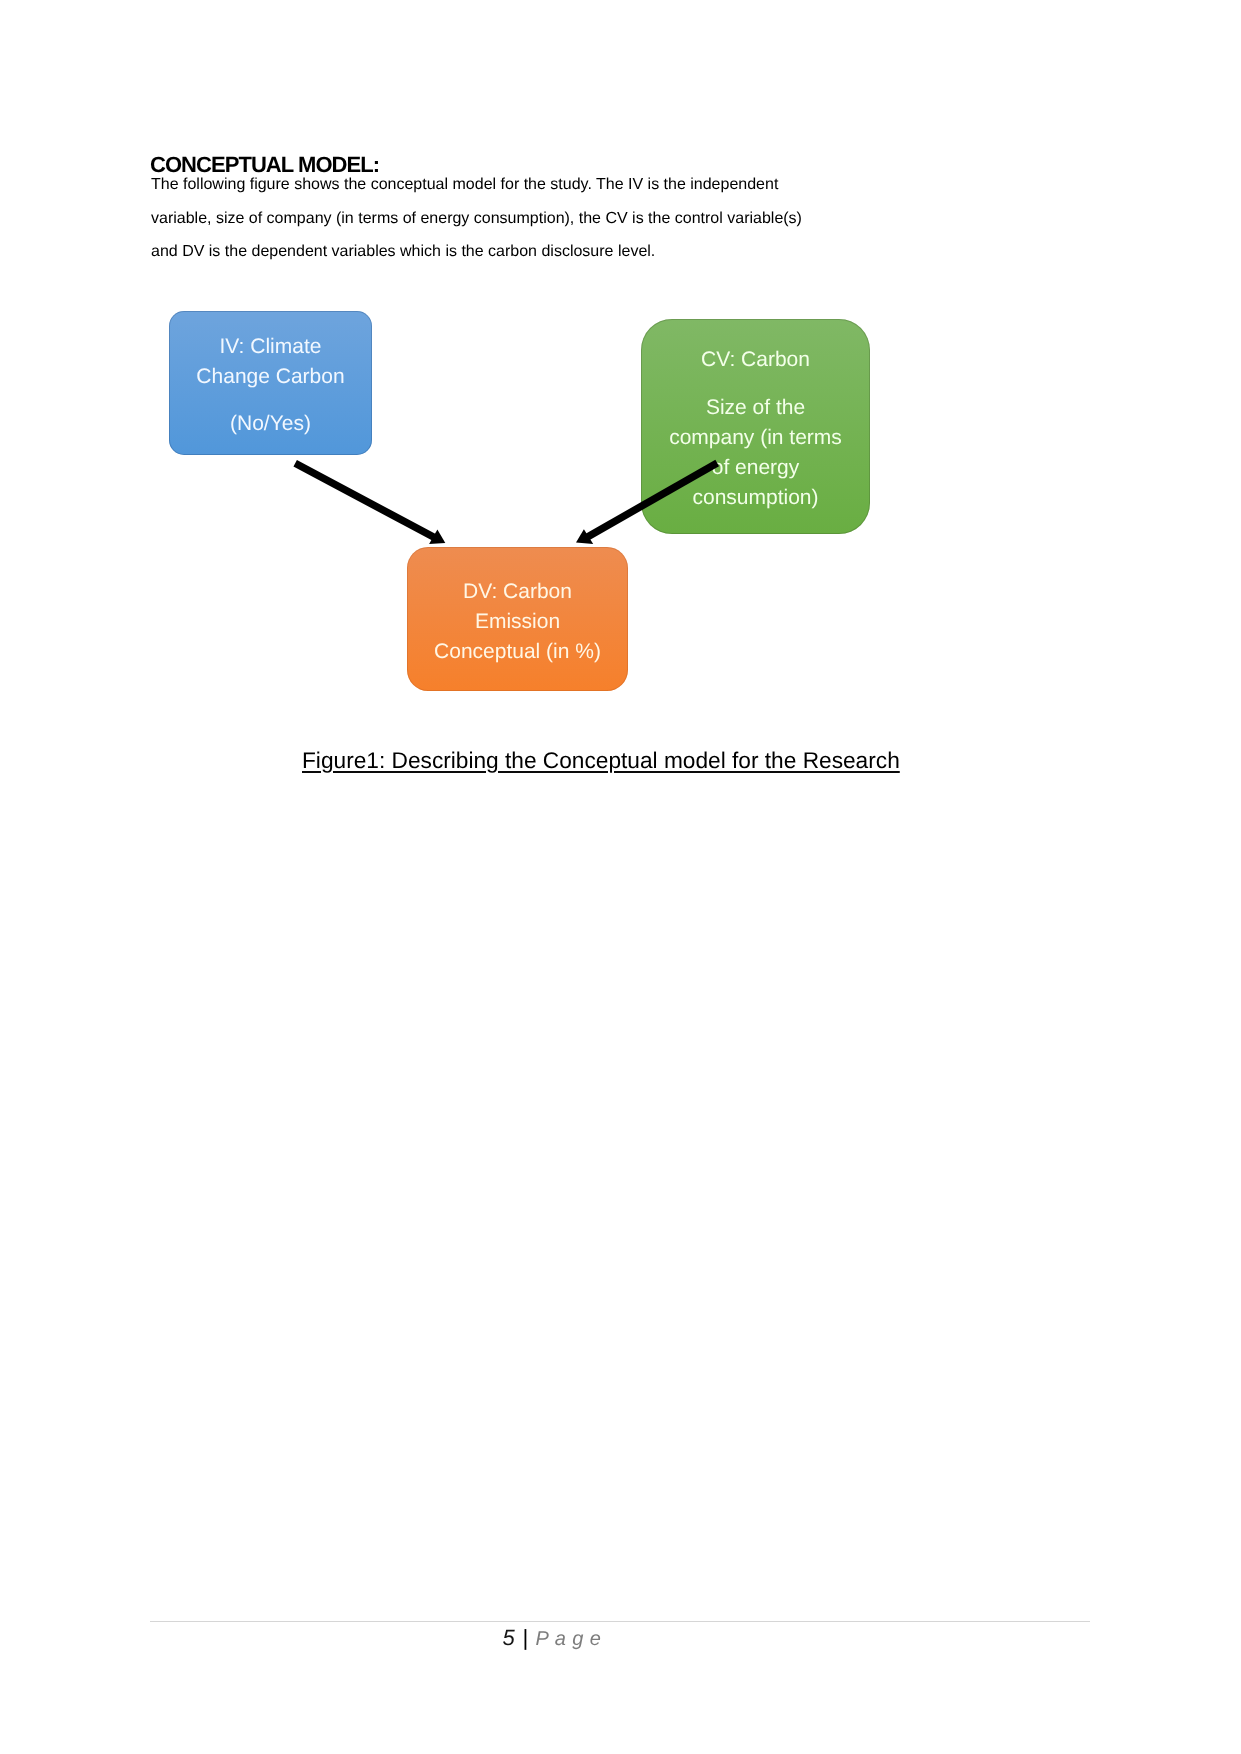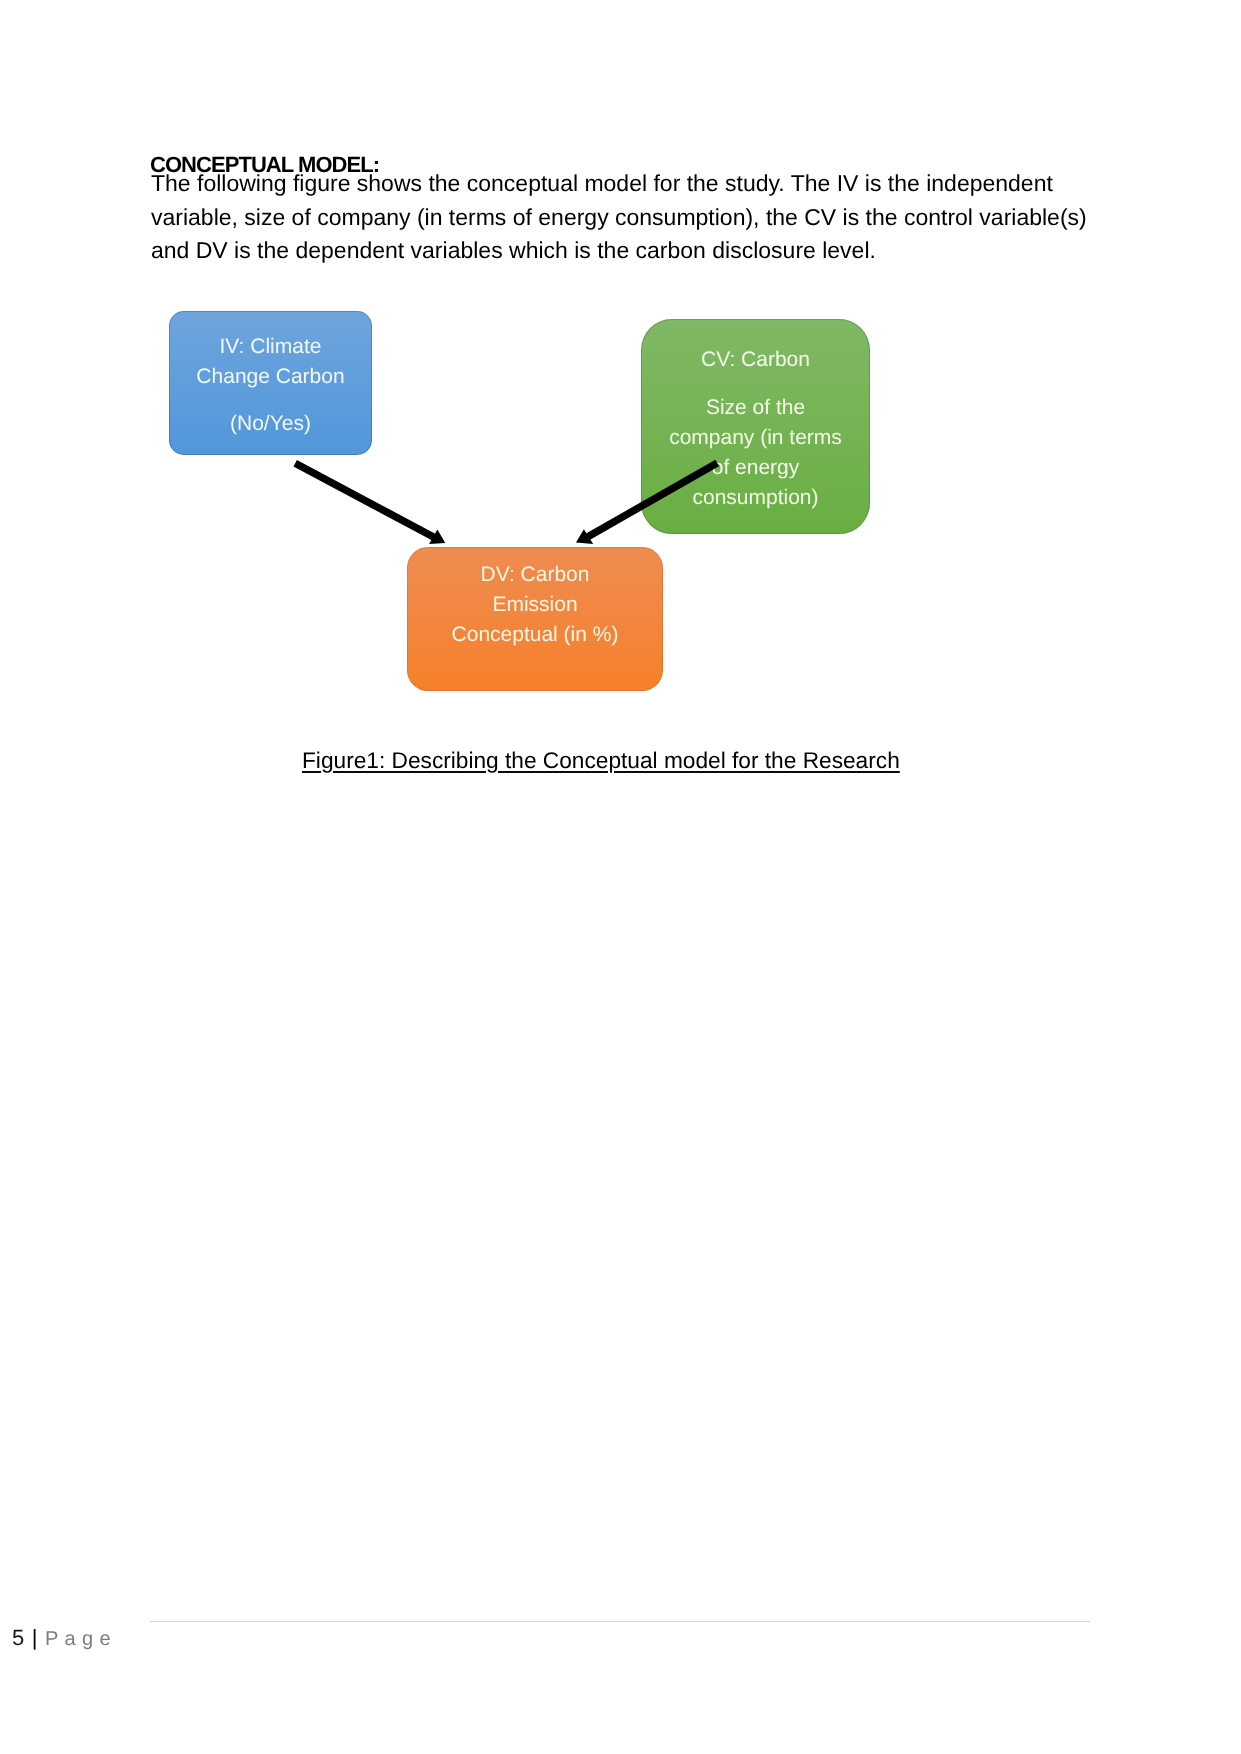--- a/index.html
+++ b/index.html
@@ -33,23 +33,23 @@
     font-size: 22px;
     font-weight: bold;
     letter-spacing: -0.95px;
     line-height: 24px;
     white-space: nowrap;
   }
   .para {
     will-change: transform;
     position: absolute;
     left: 151px;
-    top: 170px;
+    top: 176px;
     width: 960px;
-    font-size: 23px;
+    font-size: 16px;
   }
   .para .ln { display: block; height: 33.5px; white-space: nowrap; }
 
   
   .diagram { position: absolute; left: 0; top: 0; width: 1241px; height: 1754px; }
   .node {
     will-change: transform;
     position: absolute;
     box-sizing: border-box;
     text-align: center;
@@ -66,26 +66,26 @@
   }
   .node-cv {
     left: 641px; top: 319px; width: 229px; height: 215px;
     border-radius: 31px;
     color: #f3ffe9;
     background: linear-gradient(180deg, #80b865 0%, #69ae42 100%);
     box-shadow: inset 0 0 0 1px rgba(56,87,35,0.28);
     padding-top: 26px;
   }
   .node-dv {
-    left: 407px; top: 547px; width: 256px; height: 144px;
+    left: 407px; top: 547px; width: 221px; height: 144px;
     border-radius: 21px;
     color: #fff7e6;
     background: linear-gradient(180deg, #ee8c50 0%, #f6802b 100%);
     box-shadow: inset 0 0 0 1px rgba(160,70,20,0.22);
-    padding-top: 13px;
+    padding-top: 30px;
   }
   .node .gap { height: 18px; }
   .node-iv .gap { height: 17px; }
 
   .arrows { position: absolute; left: 0; top: 0; }
 
   
   .caption {
     will-change: transform;
     position: absolute;
@@ -104,25 +104,26 @@
   
   .footer-rule {
     position: absolute;
     left: 150px; top: 1621px;
     width: 940px; height: 1px;
     background: #d6d6d6;
   }
   .footer-text {
     will-change: transform;
     position: absolute;
-    left: 12px; top: 1625px;
+    left: 6px; top: 1625px;
     width: 1092px;
-    text-align: left;
+    text-align: center;
     font-size: 20px;
     white-space: nowrap;
+    font-style: italic;
   }
   .footer-text .num { color: #161616; font-size: 22px; }
   .footer-text .sep { color: #000000; font-size: 22px; padding: 0 7.5px; }
   .footer-text .pg { color: #7d7d7d; font-size: 20px; letter-spacing: 0.45px; }
 </style>
 </head>
 <body>
 
 <div class="page">
 

